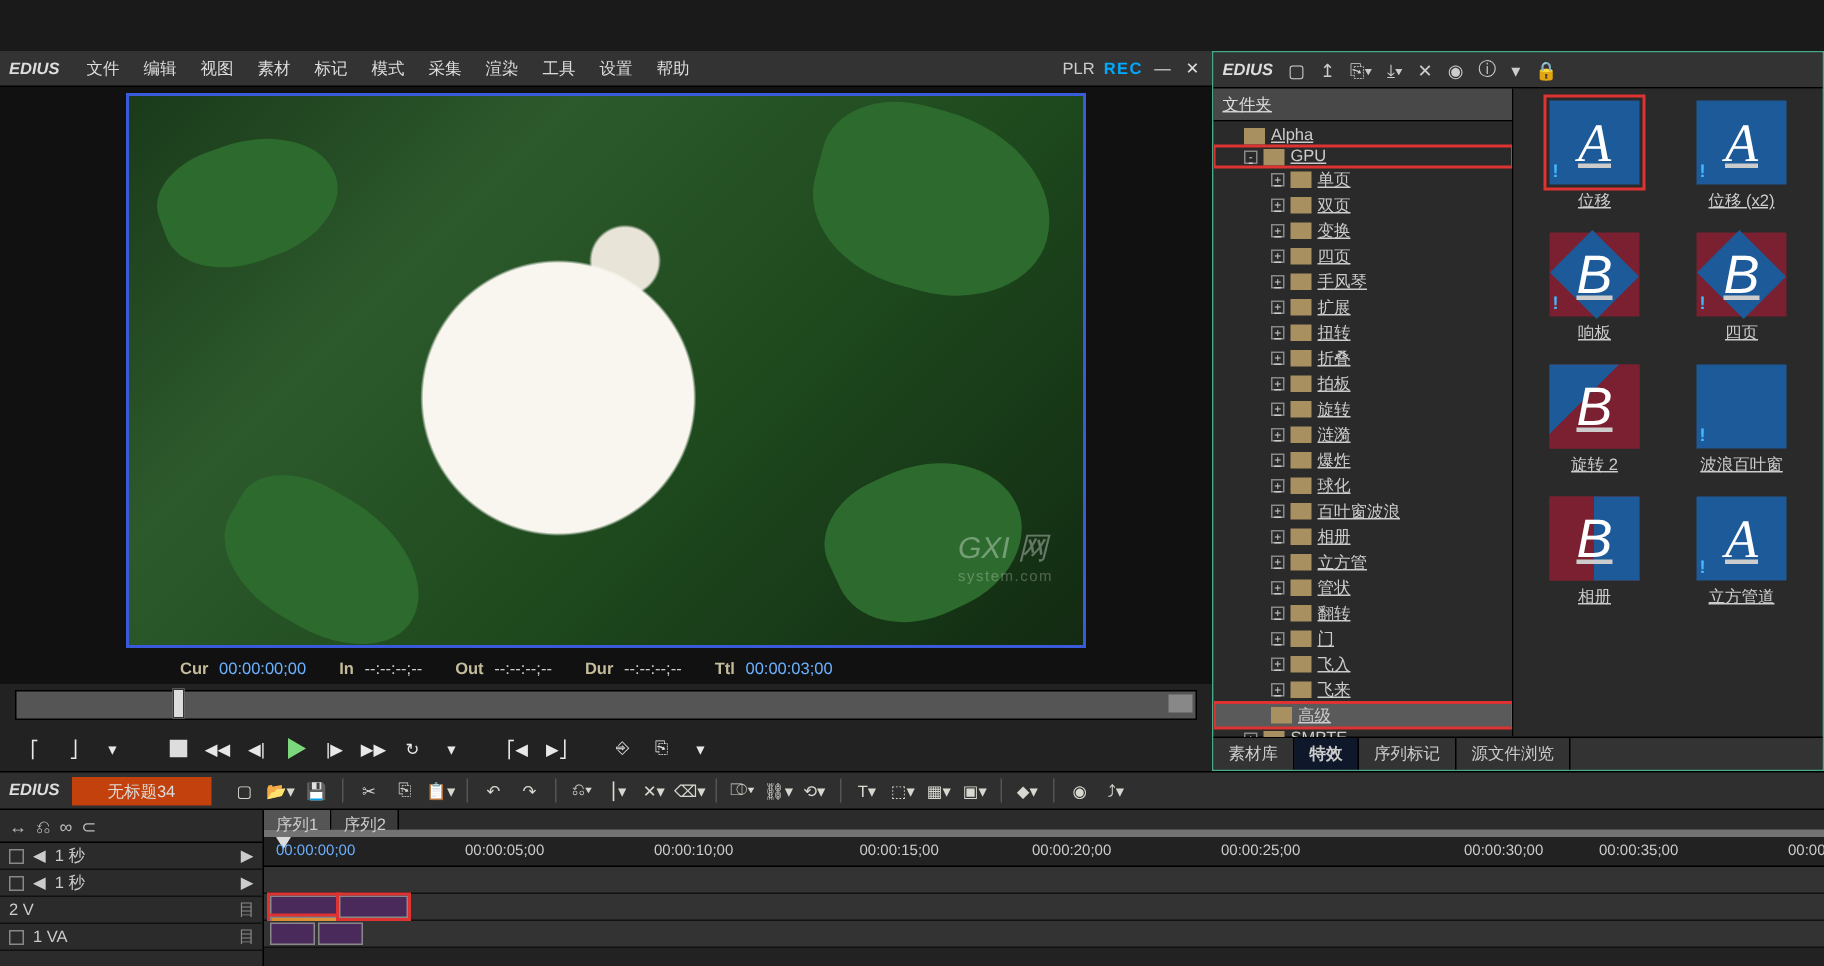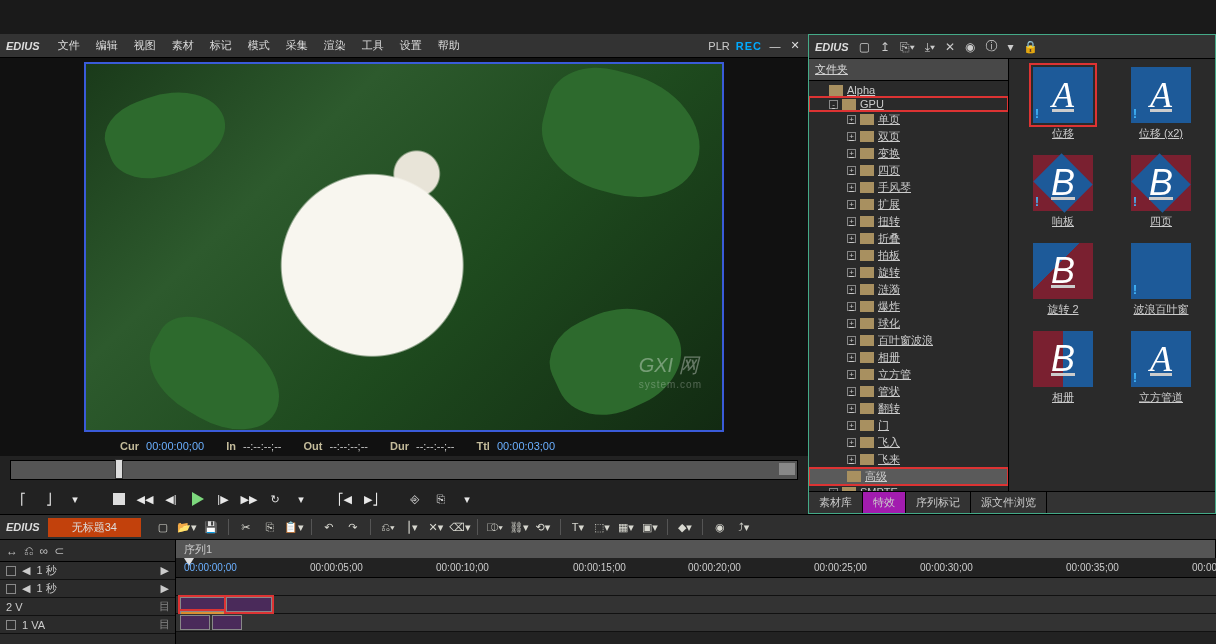--- a/index.html
+++ b/index.html
@@ -64,41 +64,41 @@
 .thumbs { flex: 1; padding: 8px; display: grid; grid-template-columns: repeat(2, 1fr); gap: 14px 6px; align-content: start; overflow: auto; }
 .thumb { display: flex; flex-direction: column; align-items: center; gap: 3px; }
 .thumb .icon { width: 60px; height: 56px; display: flex; align-items: center; justify-content: center; font-family: Georgia, serif; font-style: italic; font-size: 36px; color: #fff; position: relative; }
 .thumb .icon .excl { position: absolute; left: 2px; bottom: 2px; color: #4bf; font-size: 12px; font-weight: bold; font-style: normal; }
 .thumb.selected .icon { outline: 2px solid #39f; }
 .thumb.red .icon { outline: 2px solid #d33; outline-offset: 2px; }
 .thumb .lbl { color: #ccc; font-size: 11px; text-align: center; }
 
 .fx-tabs { height: 22px; background: #333; display: flex; align-items: center; border-top: 1px solid #000; }
 .fx-tab { padding: 3px 10px; color: #ccc; border-right: 1px solid #000; }
-.fx-tab.active { background: #a21caf; }
+.fx-tab.active { background: #0f172a; font-weight: bold; }
 
 
 .tl-toolbar { height: 26px; background: #2f2f2f; display: flex; align-items: center; padding: 0 6px; gap: 4px; border-top: 1px solid #000; border-bottom: 1px solid #000; }
 .tl-toolbar .brand { font-weight: bold; font-style: italic; color: #ddd; margin-right: 4px; }
 .tl-title { color: #ddd; padding: 2px 24px; background: #c2410c; margin-right: 8px; }
 .tl-toolbar .tico { width: 20px; height: 18px; display: inline-flex; align-items: center; justify-content: center; color: #d8d8d0; }
 .tl-toolbar .sep { width: 1px; height: 16px; background: #555; margin: 0 3px; }
 
 
 .timeline { flex: 1; display: flex; background: #222; overflow: hidden; }
 .tl-left { width: 176px; background: #2b2b2b; border-right: 1px solid #000; display: flex; flex-direction: column; }
 .tl-left-tool { height: 22px; display: flex; align-items: center; gap: 6px; padding: 0 6px; border-bottom: 1px solid #000; }
 .tl-left-tool .ico { color: #bbb; font-size: 12px; }
 .track-head { height: 18px; display: flex; align-items: center; padding: 0 6px; gap: 6px; border-bottom: 1px solid #111; color: #ccc; }
 .track-head .tog { width: 10px; height: 10px; border: 1px solid #888; display:inline-block; }
 .track-head .name { flex: 1; }
 .track-head .mark { width: 10px; color: #888; }
 
 .tl-right { flex: 1; display: flex; flex-direction: column; }
-.seq-tabs { height: 18px; display: flex; background: #2b2b2b; border-bottom: 7px solid #737373; flex-direction: column; }
+.seq-tabs { height: 18px; display: flex; background: #2b2b2b; border-bottom: 5px solid #737373; }
 .seq-tab { padding: 2px 8px; color: #ccc; border-right: 1px solid #000; background: #3a3a3a; }
 .seq-tab.active { background: #555; }
 .ruler { height: 20px; background: #222; border-bottom: 1px solid #000; position: relative; overflow: hidden; }
 .ruler .tick { position: absolute; top: 4px; color: #ccc; font-size: 10px; white-space: nowrap; }
 .ruler .tick.blue { color: #6bb0ff; }
 .ruler .playhead { position: absolute; left: 8px; top: 0; width: 0; height: 0; border-left: 5px solid transparent; border-right: 5px solid transparent; border-top: 8px solid #ddd; }
 .track-lane { height: 18px; border-bottom: 1px solid #111; position: relative; background: #333; }
 .clip { position: absolute; top: 1px; height: 15px; background: #4a2a5a; border: 1px solid #888; }
 .clip.hl { outline: 2px solid #d33; }
 .clip.trans { background: linear-gradient(90deg,#d88a2a,#e0a050); }
@@ -493,21 +493,21 @@
         <div class="seq-tab">序列2</div>
       </div>
       <div class="ruler" id="ruler">
         <div class="playhead"></div>
       <span class="tick blue" style="left: 8px;">00:00:00;00</span>
           <span class="tick" style="left: 134px;">00:00:05;00</span>
           <span class="tick" style="left: 260px;">00:00:10;00</span>
           <span class="tick" style="left: 397px;">00:00:15;00</span>
           <span class="tick" style="left: 512px;">00:00:20;00</span>
           <span class="tick" style="left: 638px;">00:00:25;00</span>
-          <span class="tick" style="left: 744px; text-align: center;">00:00:30;00</span>
+          <span class="tick" style="left: 800px; text-align: center;">00:00:30;00</span>
           <span class="tick" style="left: 890px;">00:00:35;00</span>
           <span class="tick" style="left: 1016px;">00:00:40;00</span>
         </div>
       <div class="track-lane"></div>
       <div class="track-lane">
         <div class="clip hl" style="left:4px;width:46px"></div>
         <div class="clip trans hl" style="left:4px;top:15px;width:90px;height:6px"></div>
         <div class="clip hl" style="left:50px;width:46px"></div>
       </div>
       <div class="track-lane">

